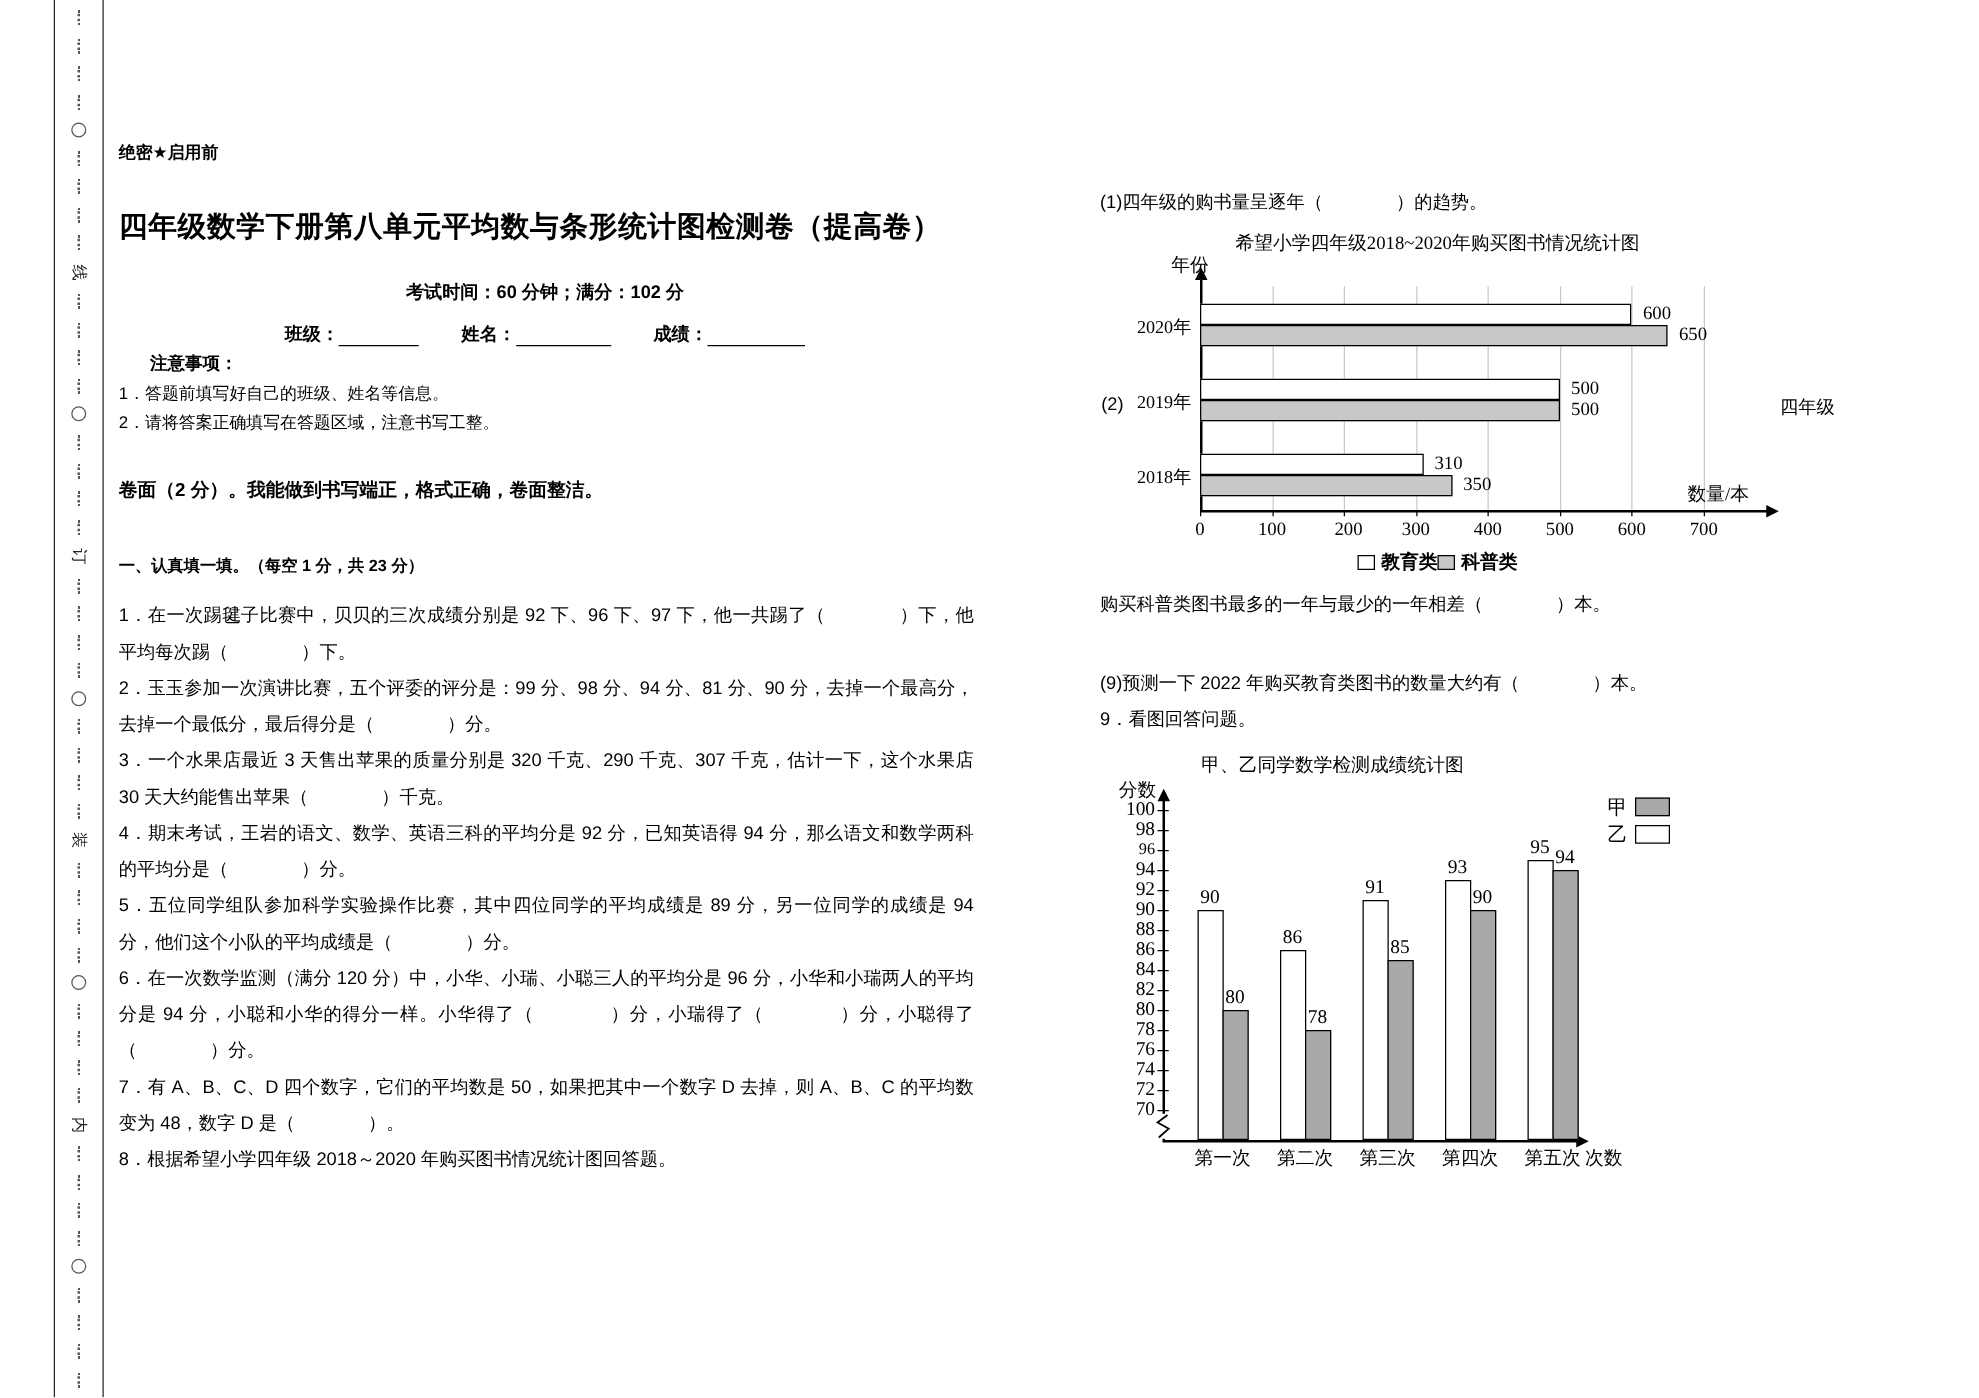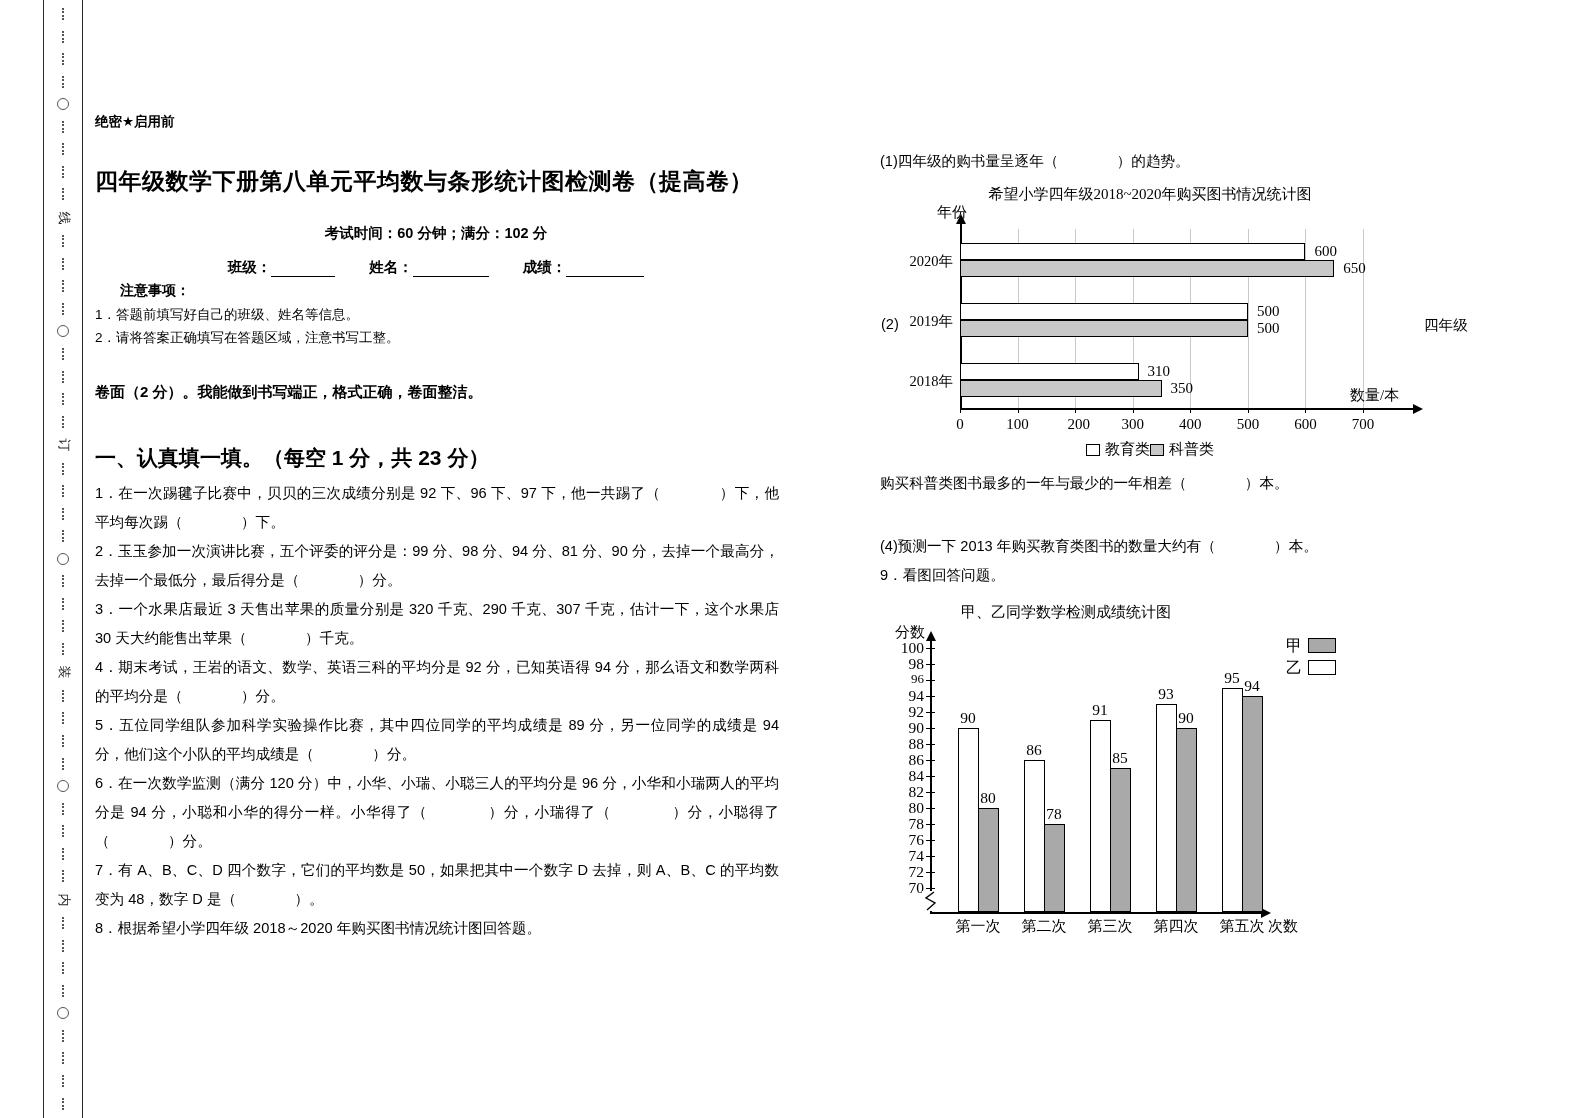--- a/index.html
+++ b/index.html
@@ -17,41 +17,41 @@
   
   .secret{left:95px;top:113px;font-size:13.5px;font-weight:700;}
   .paper-title{left:95px;top:166px;width:690px;font-size:23px;font-weight:700;letter-spacing:0.5px;}
   .exam-info{left:95px;top:224px;width:682px;text-align:center;font-size:14.5px;font-weight:600;}
   .fields-row{left:95px;top:258px;width:682px;display:flex;justify-content:center;gap:34px;
               font-size:14.5px;font-weight:700;align-items:flex-end;}
   .blank-line{display:inline-block;border-bottom:1.5px solid #000;height:14px;vertical-align:bottom;}
   .notice-title{left:120px;top:282px;font-size:14px;font-weight:700;}
   .notice-item{left:95px;width:682px;font-size:13.5px;}
   .paper-note{left:95px;top:383px;width:682px;font-size:15px;font-weight:700;}
-  .section-title{left:95px;top:444px;font-size:21px;font-weight:700;}
+  .section-title{left:95px;top:444px;font-size:13px;font-weight:700;}
   .questions{left:95px;top:479px;width:684px;font-size:14.6px;line-height:29px;text-align:justify;}
   .questions p{margin:0;}
   
   .rtext{font-size:14.6px;}
   
   .chart{position:absolute;}
   .chart *{position:absolute;box-sizing:border-box;}
   .c-title{font-family:"Liberation Serif","DejaVu Serif",serif;font-size:15px;text-align:center;white-space:nowrap;}
   .c-serif{font-family:"Liberation Serif","DejaVu Serif",serif;font-size:15px;white-space:nowrap;}
   .axis-v{width:1.6px;background:#000;}
   .axis-h{height:1.6px;background:#000;}
   .gridline{width:1px;background:#c9c9c9;}
   .bar{border:1px solid #000;}
   .arrow-up{width:0;height:0;border-left:5px solid transparent;border-right:5px solid transparent;
             border-bottom:10px solid #000;}
   .arrow-right{width:0;height:0;border-top:5px solid transparent;border-bottom:5px solid transparent;
                border-left:10px solid #000;}
   .tick-v{width:1px;height:5px;background:#000;}
   .tick-h{height:1px;width:9px;background:#000;}
-  .legend-row{display:flex;align-items:center;justify-content:center;gap:0;position:absolute;}
+  .legend-row{display:flex;align-items:center;justify-content:center;gap:0;position:absolute;font-weight:bold;}
   .legend-item{display:flex;align-items:center;gap:5px;position:static;}
   .legend-box{width:14px;height:12px;border:1.4px solid #000;position:static;}
 </style>
 </head>
 <body>
 
 <div class="page">
 
   <div class="bind-line" style="left:43px;"></div>
   <div class="bind-line" style="left:82px;"></div>
@@ -185,21 +185,21 @@
         </span>
         <span class="legend-item">
           <span class="legend-box" style="background: rgb(200, 200, 200);"></span>
           <span class="c-serif" style="position: static;">科普类</span>
         </span>
       </div>
     </div>
   <div class="abs rtext" style="left:881px;top:316px;">(2)</div>
   <div class="abs rtext" style="left:1424px;top:316px;">四年级</div>
   <div class="abs rtext" style="left:880px;top:474px;">购买科普类图书最多的一年与最少的一年相差（　　　　）本。</div>
-  <div class="abs rtext" style="left:880px;top:537px;">(4)预测一下 2013 年购买教育类图书的数量大约有（　　　　）本。</div>
+  <div class="abs rtext" style="left:880px;top:537px;">(9)预测一下 2022 年购买教育类图书的数量大约有（　　　　）本。</div>
   <div class="abs rtext" style="left:880px;top:566px;">9．看图回答问题。</div>
   <div class="chart" id="chart2" style="left:880px;top:600px;width:465px;height:340px;">
       <div class="c-title" style="left: 0px; top: 3px; width: 372px;">甲、乙同学数学检测成绩统计图</div>
       <div class="c-serif" style="left: 15px; top: 23px;">分数</div>
       <div class="axis-v" style="left: 50px; top: 40px; height: 272px;"></div>
       <div class="axis-h" style="left: 50px; top: 312px; width: 335px;"></div>
       <div class="arrow-up" style="left: 46px; top: 31px;"></div>
       <div class="arrow-right" style="left: 381px; top: 308px;"></div>
       <div class="tick-h" style="left: 46px; top: 288px;"></div>
       <div class="c-serif" style="left: 8px; top: 279px; width: 36px; text-align: right; font-size: 15.5px;">70</div>

